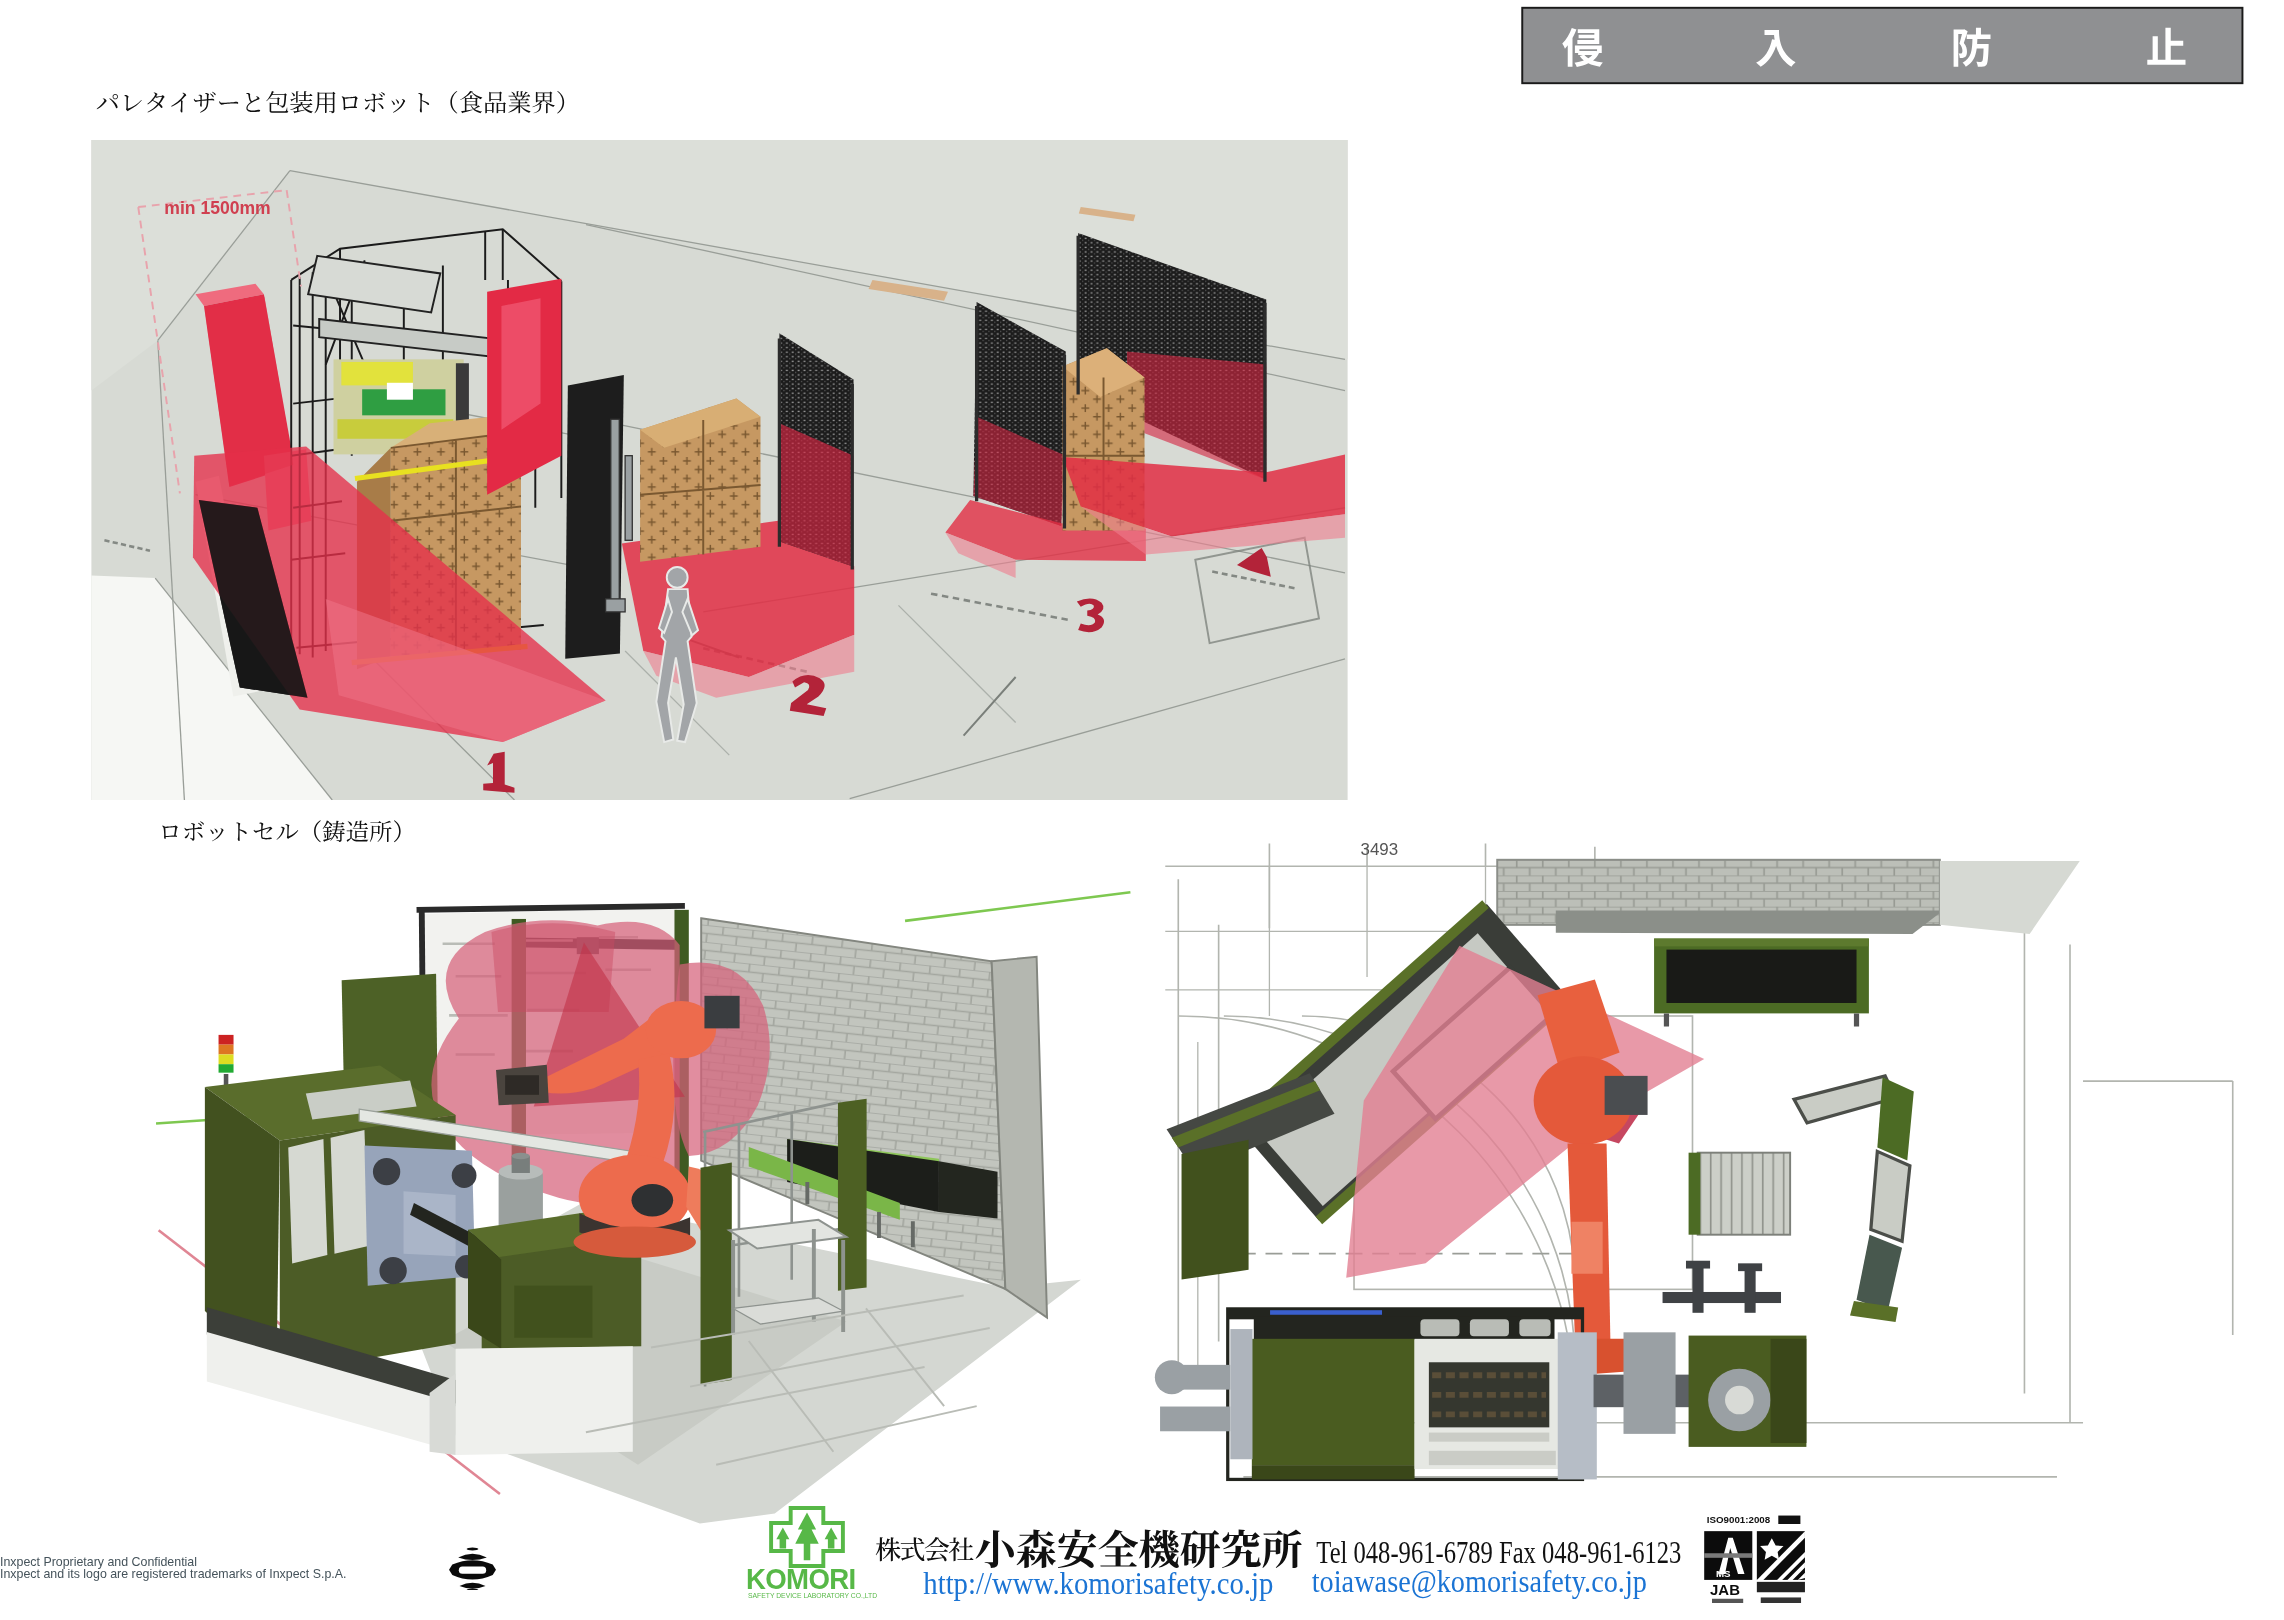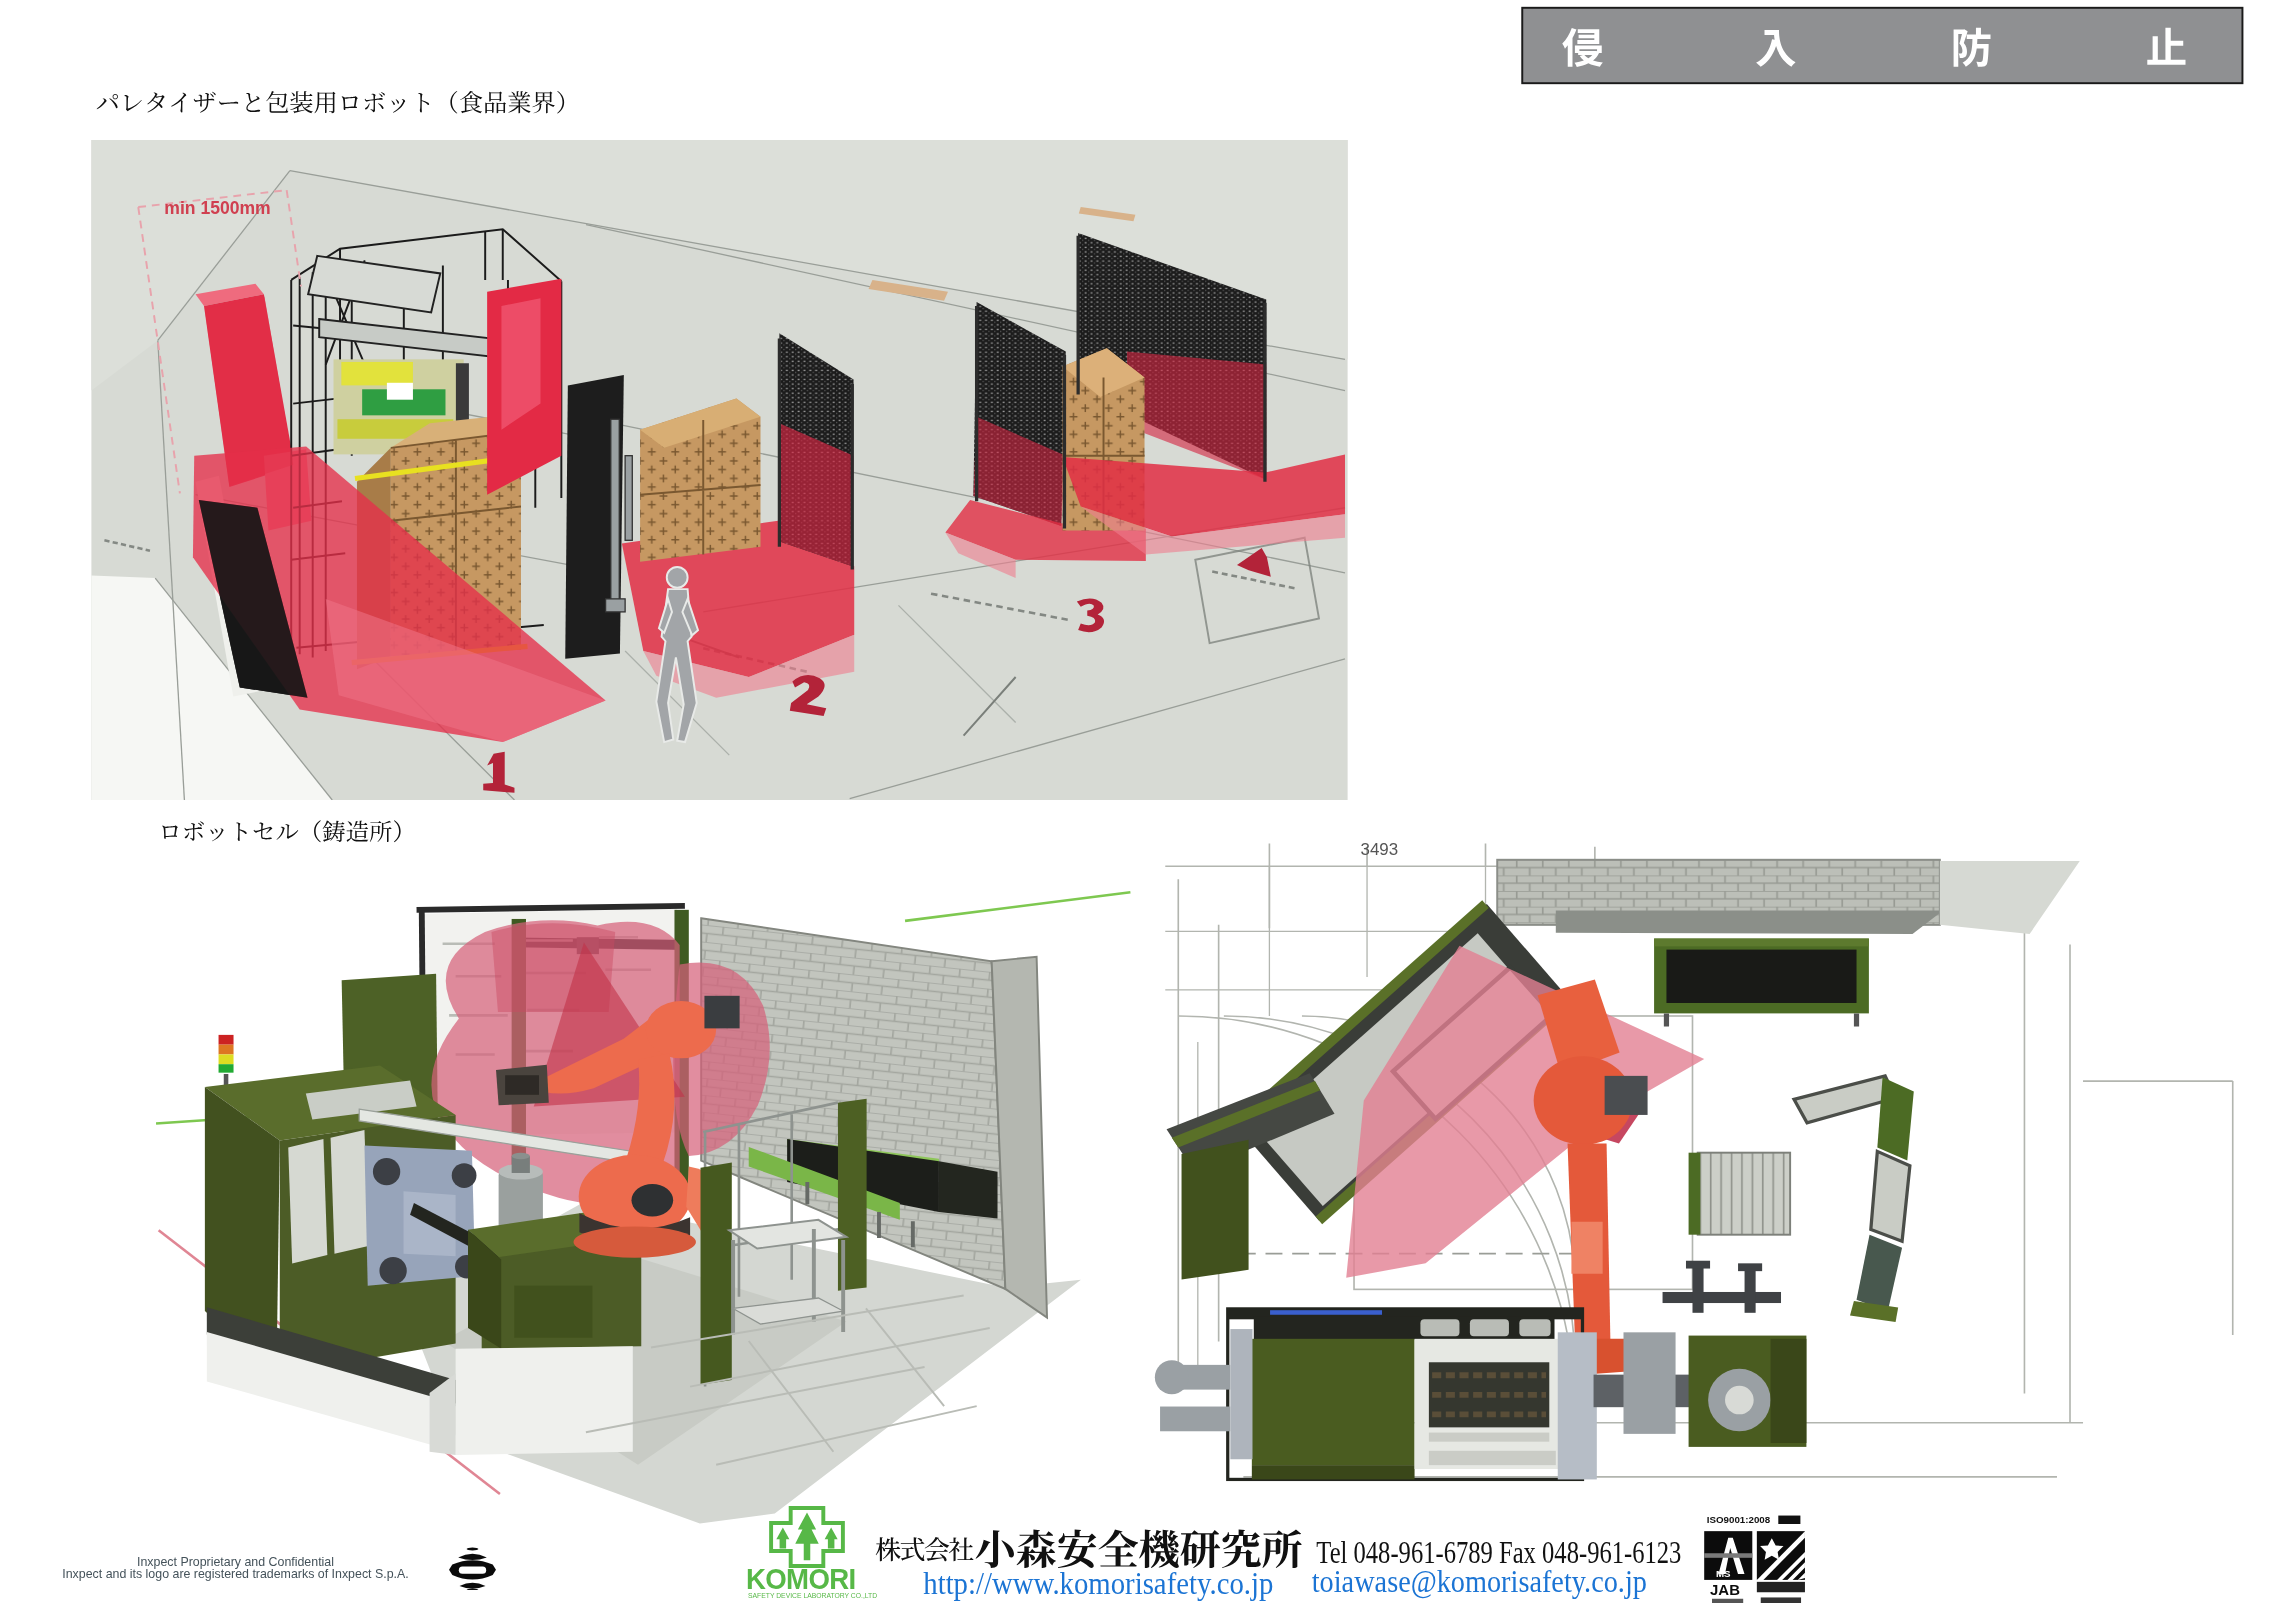--- a/index.html
+++ b/index.html
@@ -426,21 +426,21 @@
 <rect x="2494" y="2046" width="80" height="156" fill="#9aa0a4"></rect>
 
 <rect x="2594" y="2051" width="181" height="171" fill="#4a5c20"></rect>
 <circle cx="2672" cy="2150" r="48" fill="#9aa0a4"></circle>
 <circle cx="2672" cy="2150" r="22" fill="#d8dad6"></circle>
 <rect x="2720" y="2056" width="55" height="160" fill="#3a4719"></rect>
 </svg>
 
 <div class="abs" style="left:0;top:1524px;width:2284px;height:97px;">
 
-<div class="abs" style="left:12px;top:33px;width:447px;text-align:center;font-size:12.4px;line-height:11.7px;color:#44525a;">Inxpect Proprietary and Confidential<br>Inxpect and its logo are registered trademarks of Inxpect S.p.A.</div>
+<div class="abs" style="left:0px;top:33px;width:447px;text-align:left;font-size:12.4px;line-height:11.7px;color:#44525a;">Inxpect Proprietary and Confidential<br>Inxpect and its logo are registered trademarks of Inxpect S.p.A.</div>
 
 <svg class="abs" style="left:449px;top:23.4px" width="47" height="43" viewBox="0 0 72 66">
 <g fill="#0a0a0a">
 <ellipse cx="36" cy="3" rx="9" ry="2.2"></ellipse>
 <path d="M14,16 Q36,5 58,16 Q36,24 14,16 Z"></path>
 <path d="M5,27 Q36,14 67,27 L72,35 L67,43 Q36,57 5,43 L0,35 Z"></path>
 <path d="M16,60 Q36,50 56,60 Q36,68 16,60 Z"></path>
 <ellipse cx="36" cy="66" rx="9" ry="2.2"></ellipse>
 </g>
 <rect x="15" y="30" width="42" height="11" rx="5.5" fill="#ffffff"></rect>

